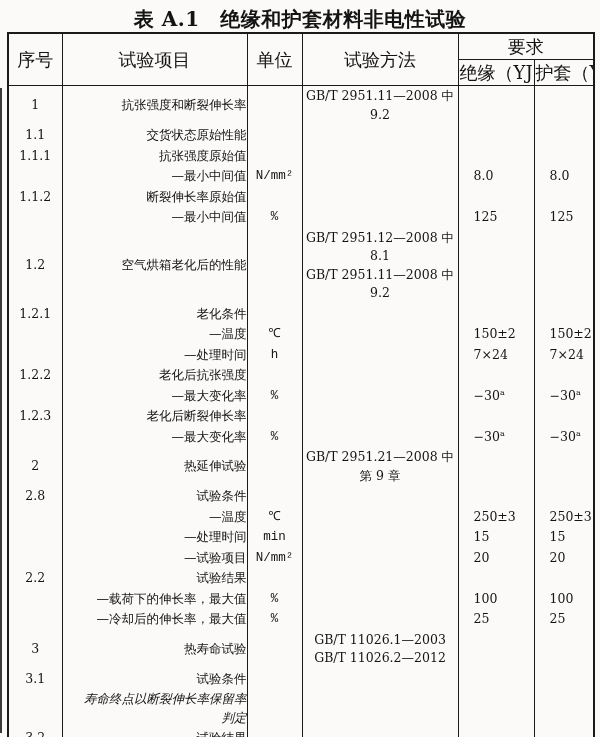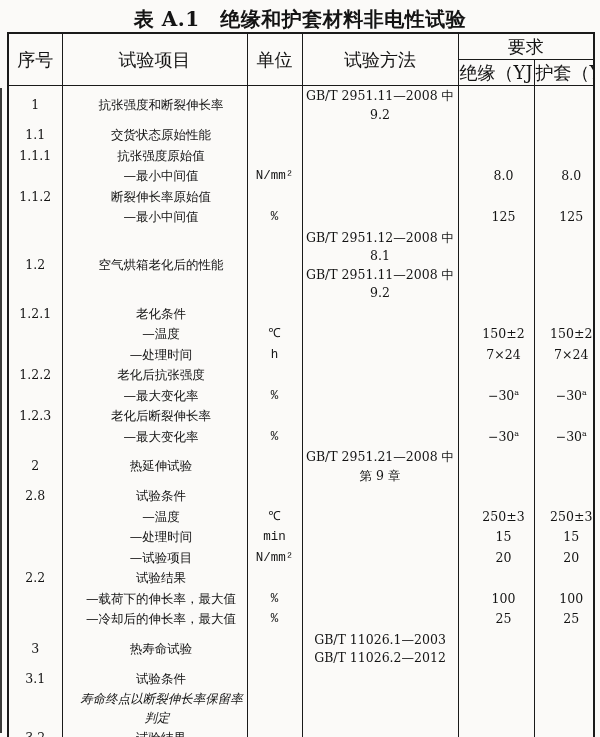--- a/index.html
+++ b/index.html
@@ -50,25 +50,25 @@
     border-right: 1px solid #1a1a1a;
     border-top: none;
     border-bottom: none;
     font-size: 12.5px;
     line-height: 18.5px;
     padding: 1px 0;
     vertical-align: middle;
     overflow: hidden;
   }
   .c-seq  { text-align: center; }
-  .c-item { text-align: center; padding-left: 13px; white-space: pre-line; }
+  .c-item { text-align: right; padding-left: 13px; white-space: pre-line; }
   .c-item.hang { padding-left: 5px; text-indent: 9px; font-style: italic; }
   .c-unit { text-align: center; font-family: Liberation Mono, monospace; }
   .c-method { text-align: center; white-space: pre-line; }
-  .c-ins, .c-she { text-align: center; padding-left: 15px; }
+  .c-ins, .c-she { text-align: left; padding-left: 15px; }
   sup.fn { font-size: 8px; vertical-align: super; line-height: 0; }
   .scan-edge {
     position: absolute;
     left: 0; top: 88px;
     width: 2px; height: 645px;
     background: #3a3a38;
   }
 </style>
 </head>
 <body>

